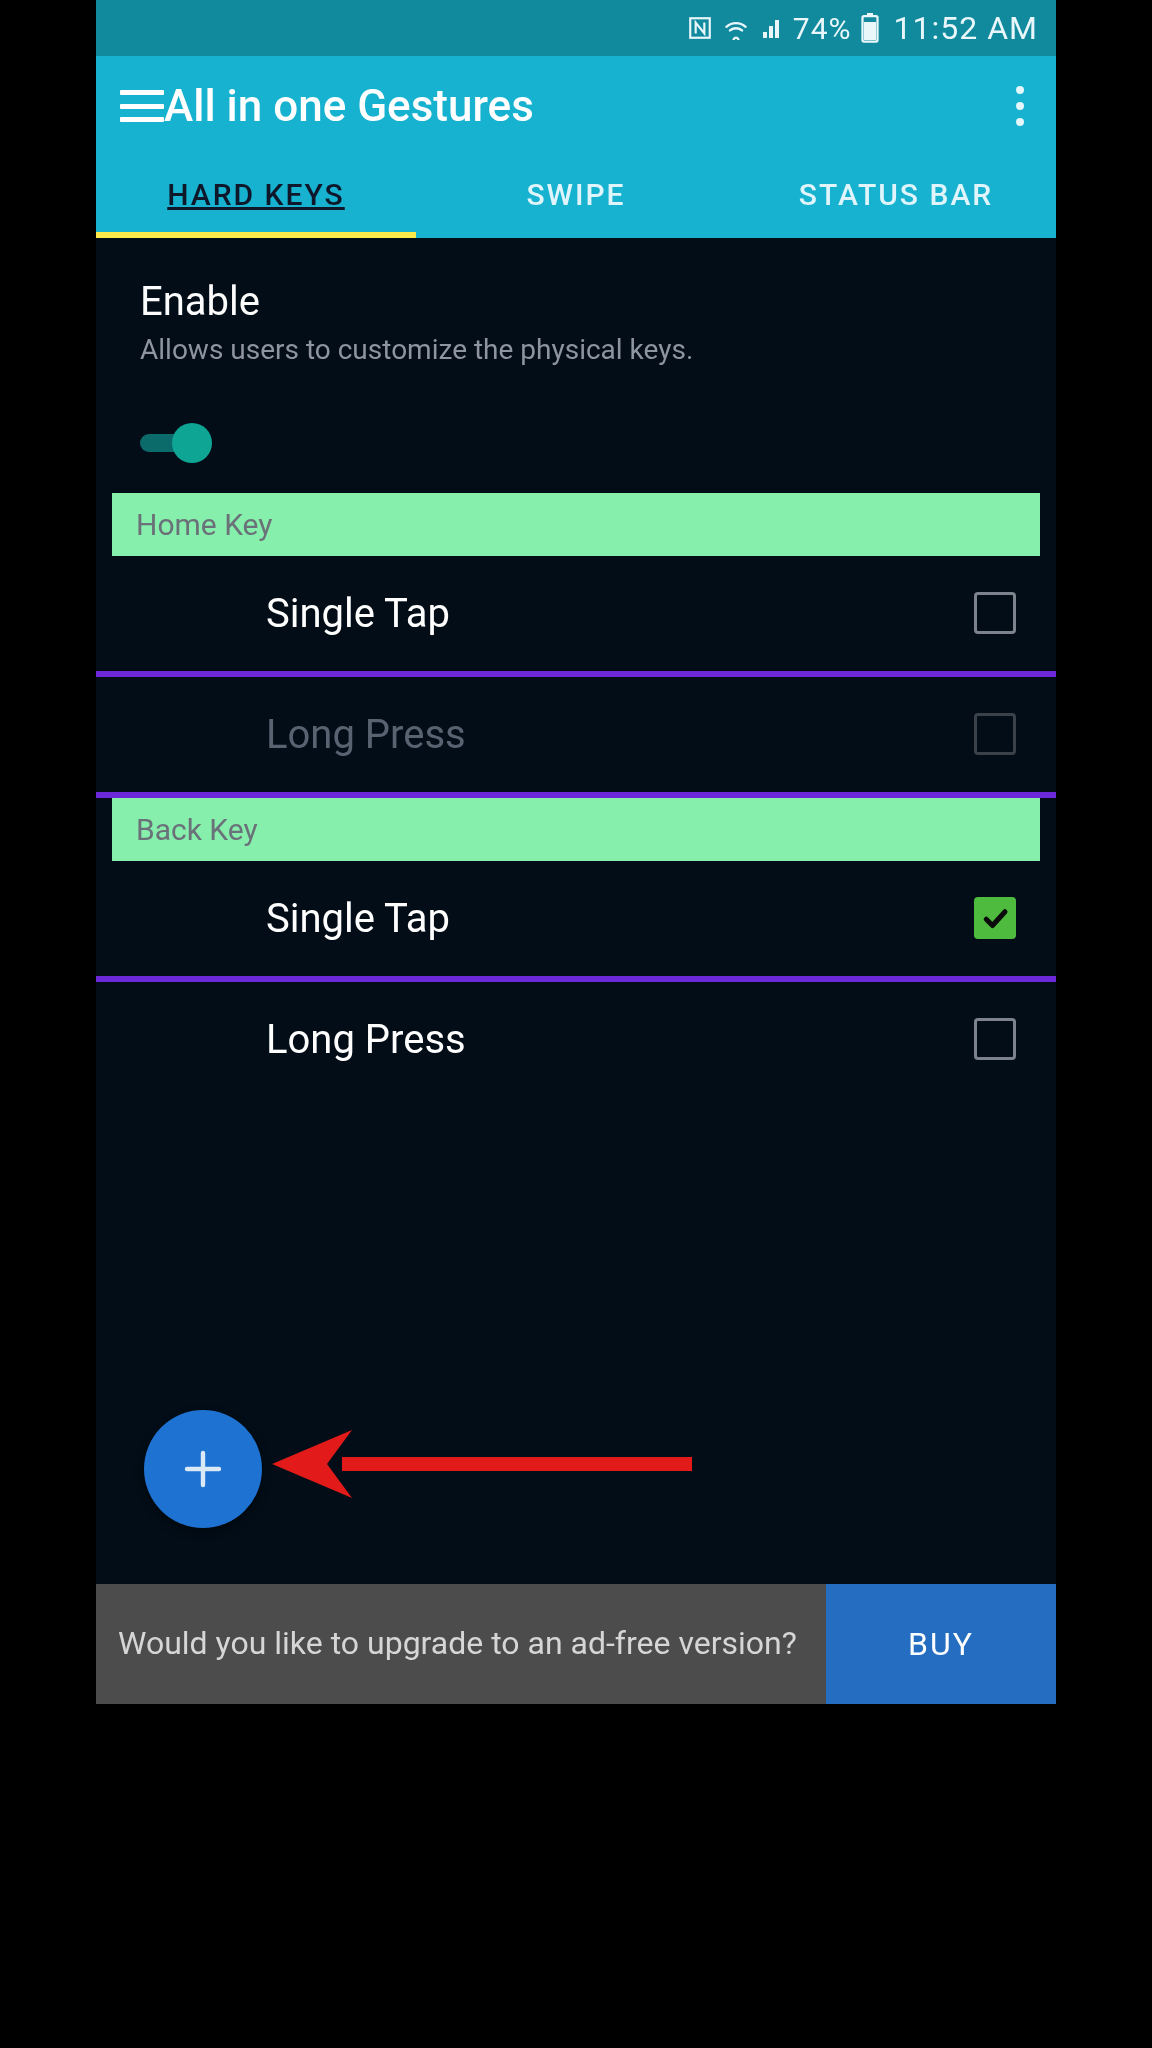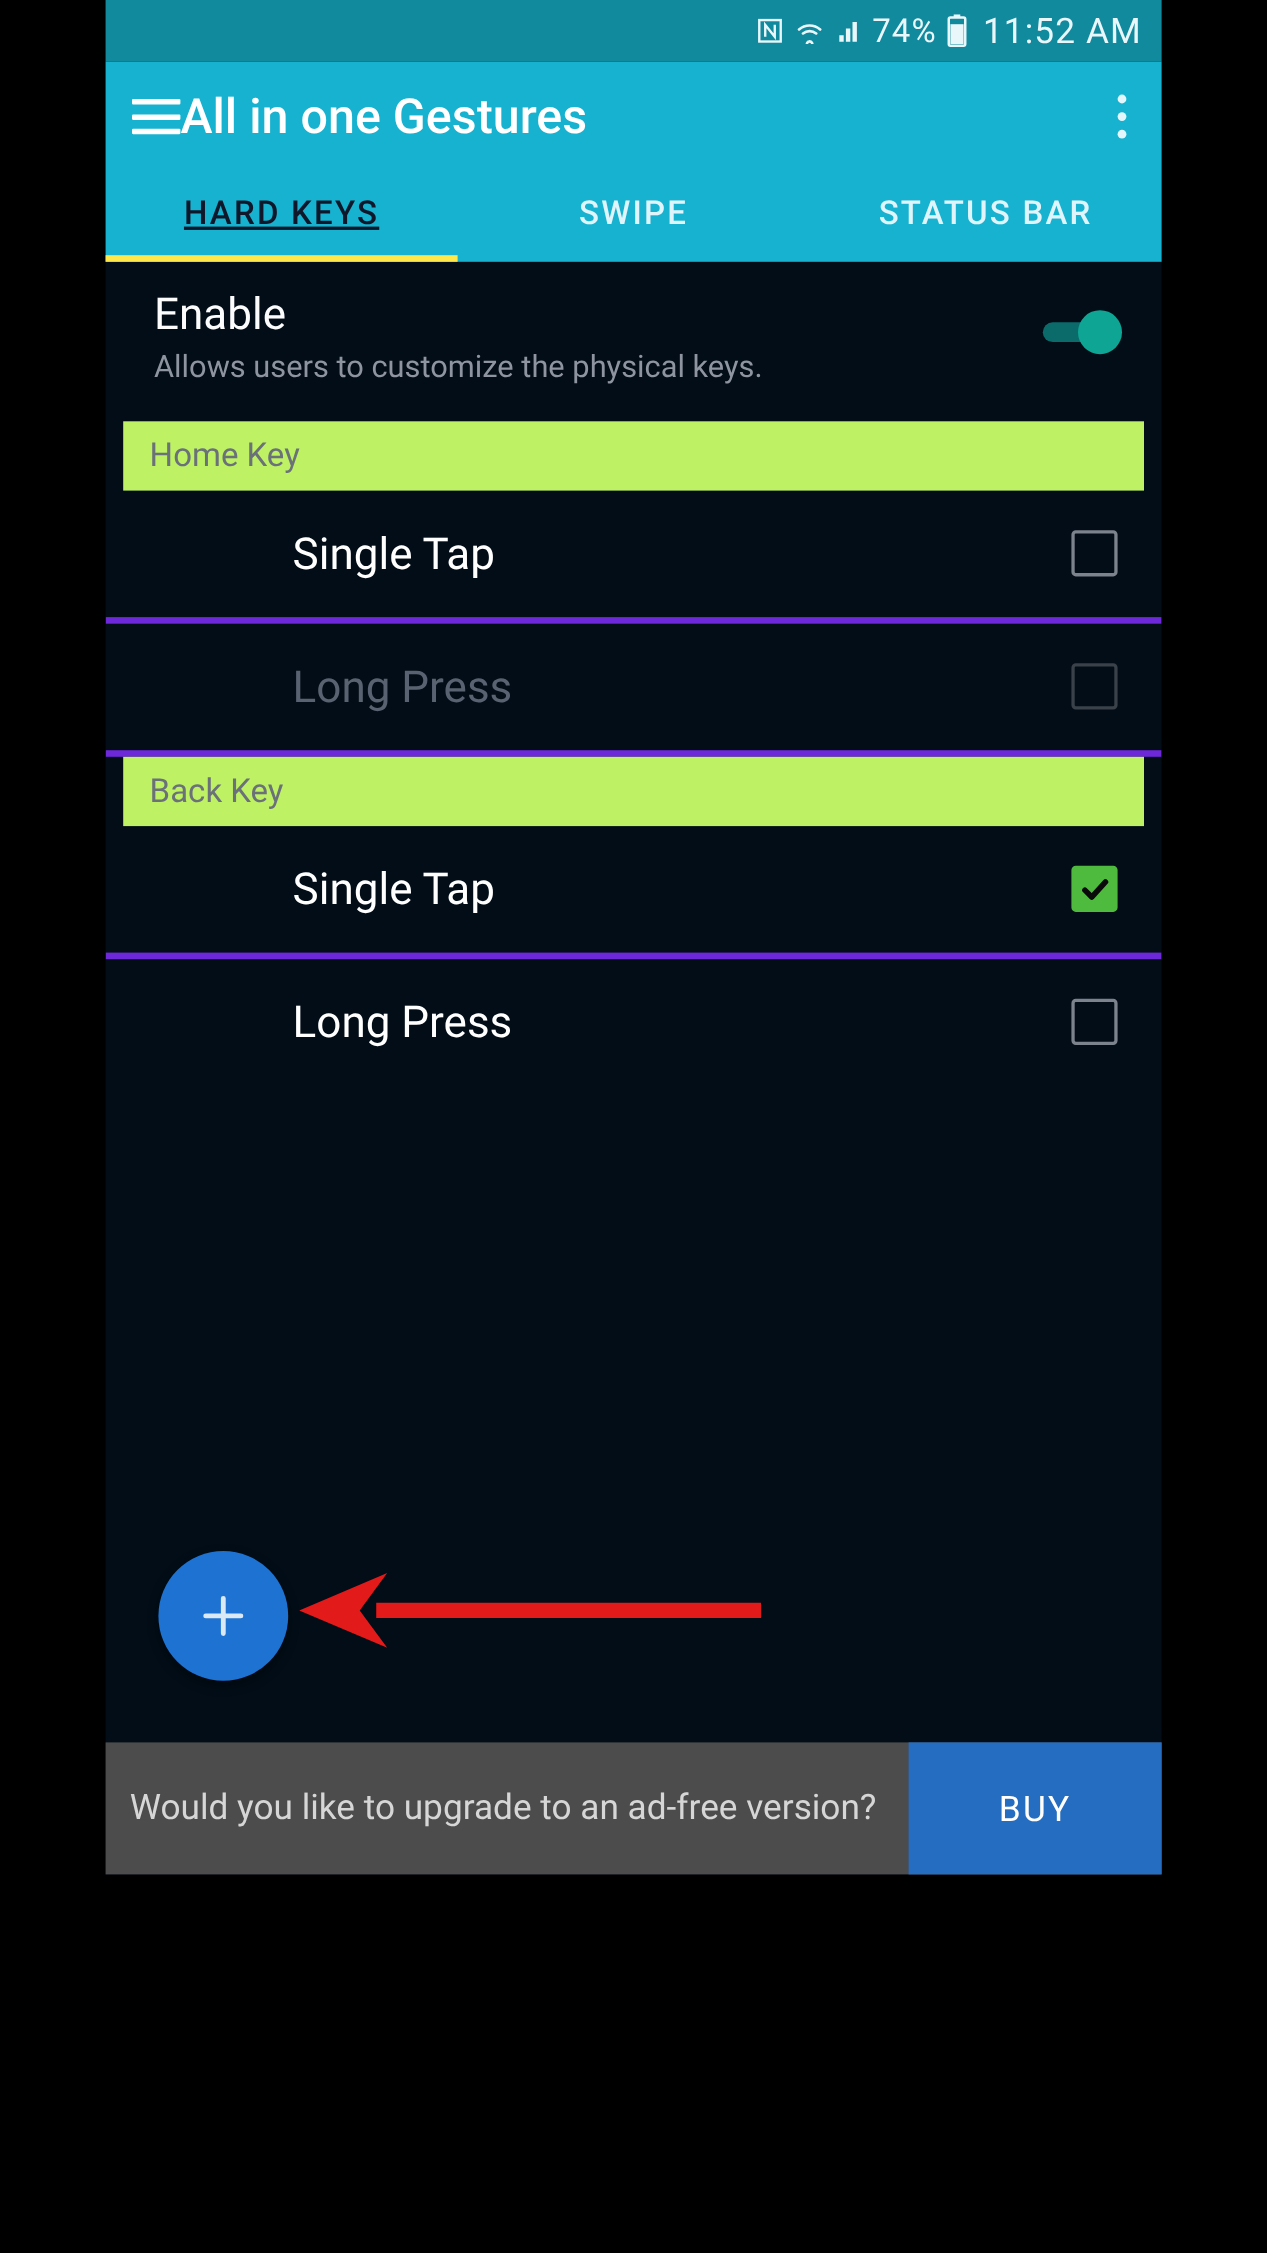--- a/index.html
+++ b/index.html
@@ -18,30 +18,30 @@
   .dots { width: 32px; height: 40px; display: flex; flex-direction: column; justify-content: space-between; align-items: center; }
   .dots span { width: 8px; height: 8px; background: #e2f6fb; border-radius: 50%; }
 
   .tabs { background: #16b2cf; display: flex; height: 88px; }
   .tab { flex: 1; display: flex; align-items: center; justify-content: center; color: #e0f5fb; font-size: 30px; letter-spacing: 2px; font-weight: 500; position: relative; }
   .tab.active { color: #0f172a; text-decoration: underline; }
   .tab.active::after { content: ""; position: absolute; left: 0; right: 0; bottom: 0; height: 6px; background: #ffe84a; }
 
   .content { flex: 1; overflow: hidden; }
 
-  .enable { display: flex; align-items: flex-start; padding: 24px 36px 30px 44px; gap: 24px; }
+  .enable { display: flex; align-items: flex-start; padding: 40px 36px 30px 44px; gap: 34px; flex-direction: column; }
   .enable .txt { flex: 1; }
   .enable .txt .t { color: #fcfcfd; font-size: 40px; margin-bottom: 6px; }
   .enable .txt .s { color: #8e95a0; font-size: 28px; line-height: 1.35; }
 
   .switch { width: 72px; height: 40px; position: relative; margin-top: 20px; }
   .switch .track { position: absolute; left: 0; top: 11px; width: 60px; height: 18px; border-radius: 9px; background: #0b6b6b; }
   .switch .knob { position: absolute; right: 0; top: 0; width: 40px; height: 40px; border-radius: 50%; background: #0fa594; }
 
-  .section-header { background: #bef264; color: #6b7179; font-size: 30px; padding: 14px 24px; margin: 0 16px; }
+  .section-header { background: #86efac; color: #6b7179; font-size: 30px; padding: 14px 24px; margin: 0 16px; }
 
   .row { display: flex; align-items: center; padding: 34px 40px 34px 170px; border-bottom: 6px solid #6d28d9; }
   .row:last-child { border-bottom: none; }
   .row .label { flex: 1; font-size: 40px; color: #fff; }
   .row.disabled .label { color: #596270; }
   .checkbox { width: 42px; height: 42px; border: 3px solid #7d838d; border-radius: 4px; display: flex; align-items: center; justify-content: center; }
   .row.disabled .checkbox { border-color: #3a4149; }
   .checkbox.checked { background: #4fbb3e; border-color: #4fbb3e; }
   .checkbox.checked svg { display: block; }
   .checkbox svg { display: none; }

